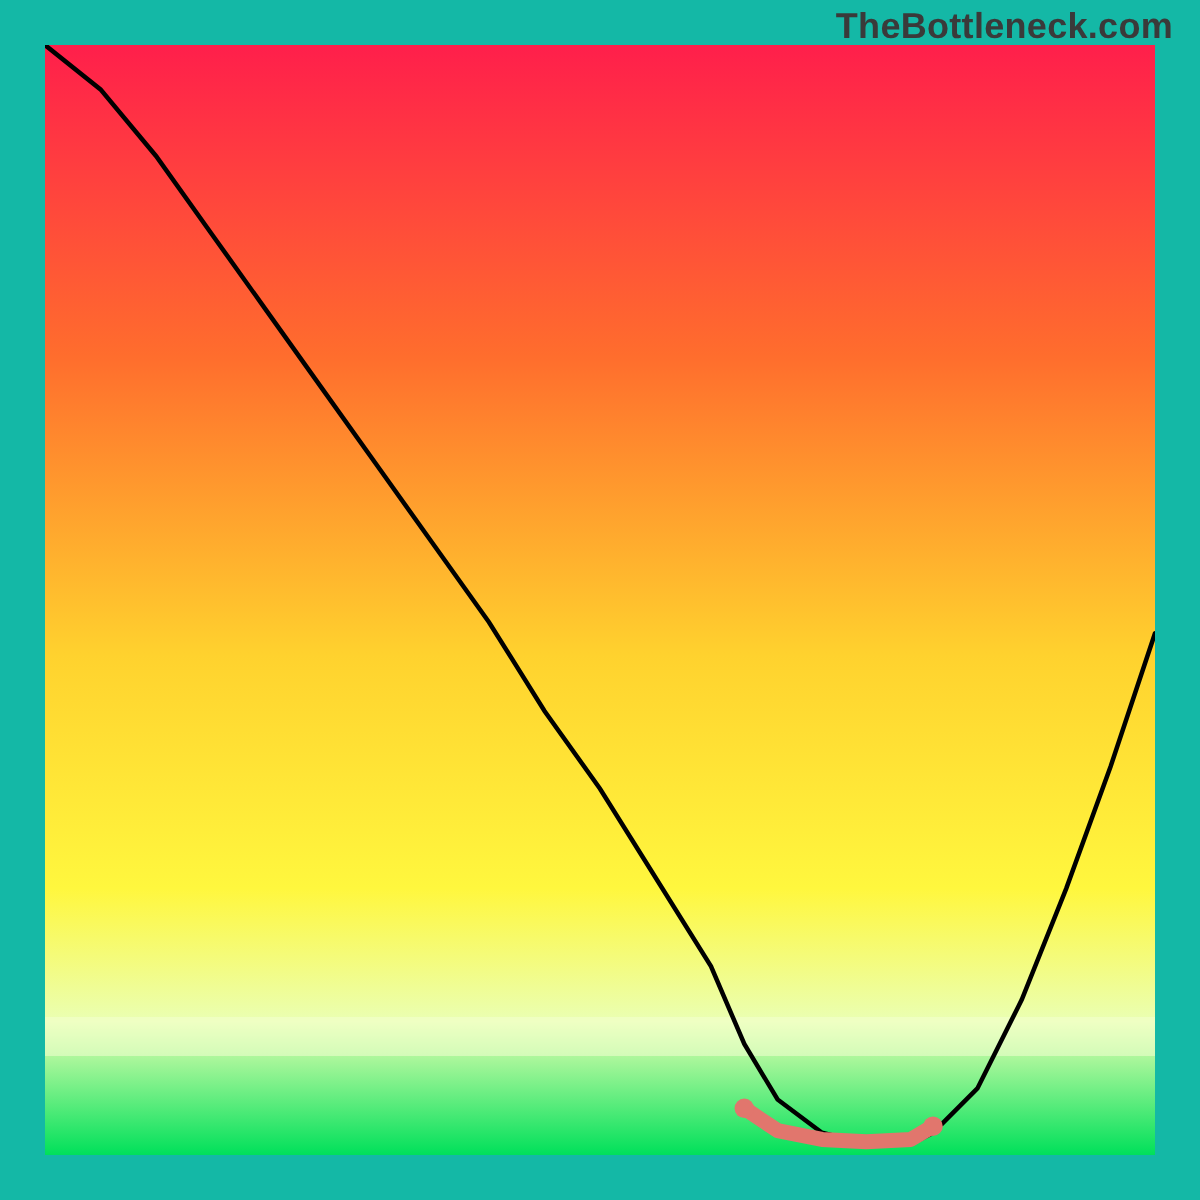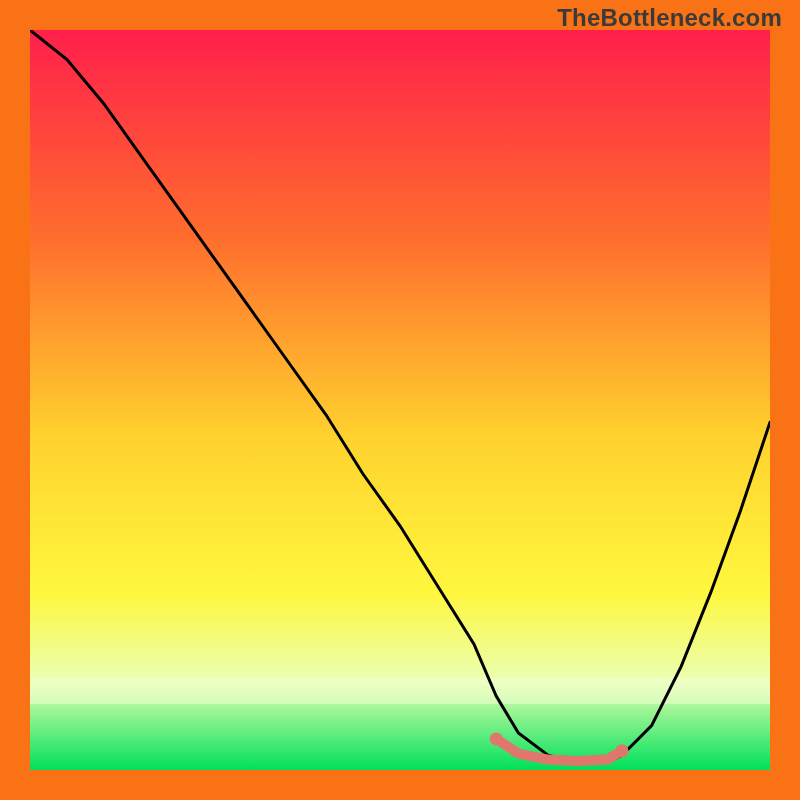--- a/index.html
+++ b/index.html
@@ -1,16 +1,16 @@
 <!DOCTYPE html>
 <html><head>
 <meta charset="utf-8">
 <style>
   body{margin:0;padding:0;background:#000;width:800px;height:800px;overflow:hidden;font-family:Arial,Helvetica,sans-serif}
-  .frame{position:absolute;top:0;left:0;width:800px;height:800px;background:#f97316}
+  .frame{position:absolute;top:0;left:0;width:800px;height:800px;background:#14b8a6}
   .watermark{position:absolute;top:4px;right:18px;color:#3a3a3a;font-size:24px;font-weight:600;letter-spacing:.2px}
   .plot{position:absolute;top:30px;left:30px;width:740px;height:740px}
   svg{display:block}
 </style>
 </head>
 <body>
 
 <div class="frame">
   <div class="watermark">TheBottleneck.com</div>
   <div class="plot">

